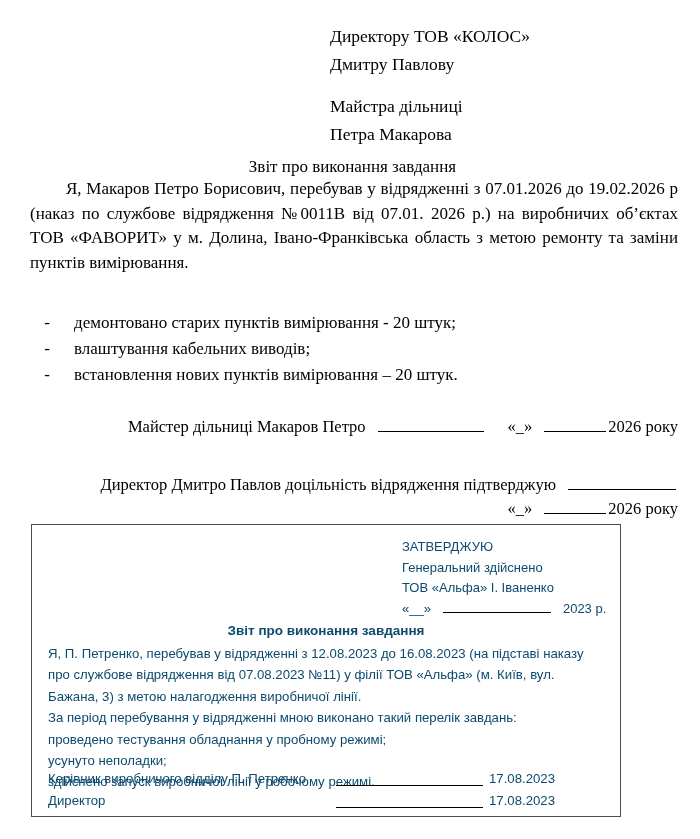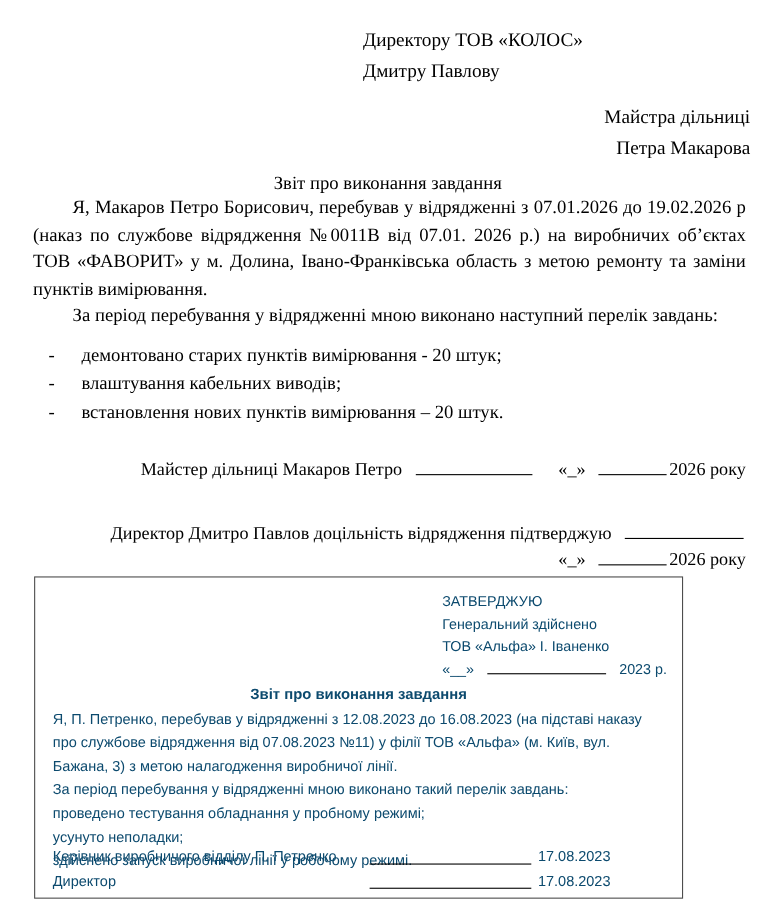--- a/index.html
+++ b/index.html
@@ -34,21 +34,21 @@
     width: 352px;
     font-size: 17.5px;
     line-height: 28px;
     white-space: nowrap;
   }
   .addressee-2 {
     position: absolute;
     left: 330px;
     top: 92px;
     width: 352px;
-    text-align: right;
+    text-align: left;
     font-size: 17.5px;
     line-height: 28px;
     white-space: nowrap;
   }
   .addressee div, .addressee-2 div { white-space: nowrap; }
 
   
   .doc-title {
     position: absolute;
     left: 30px;
@@ -208,21 +208,20 @@
   </div>
   <div class="addressee-2">
     <div>Майстра дільниці</div>
     <div>Петра Макарова</div>
   </div>
 
   <div class="doc-title">Звіт про виконання завдання</div>
 
   <div class="body-wrap">
     <p class="para">Я, Макаров Петро Борисович, перебував у відрядженні з 07.01.2026 до 19.02.2026 р (наказ по службове відрядження №0011В від 07.01. 2026 р.) на виробничих об’єктах ТОВ «ФАВОРИТ» у м. Долина, Івано-Франківська область з метою ремонту та заміни пунктів вимірювання.</p>
-    <p class="para">За період перебування у відрядженні мною виконано наступний перелік завдань:</p>
   </div>
 
   <div class="task-list">
     <div class="task-item">
       <span class="task-dash">-</span>
       <span class="task-text">демонтовано старих пунктів вимірювання - 20 штук;</span>
     </div>
     <div class="task-item">
       <span class="task-dash">-</span>
       <span class="task-text">влаштування кабельних виводів;</span>

